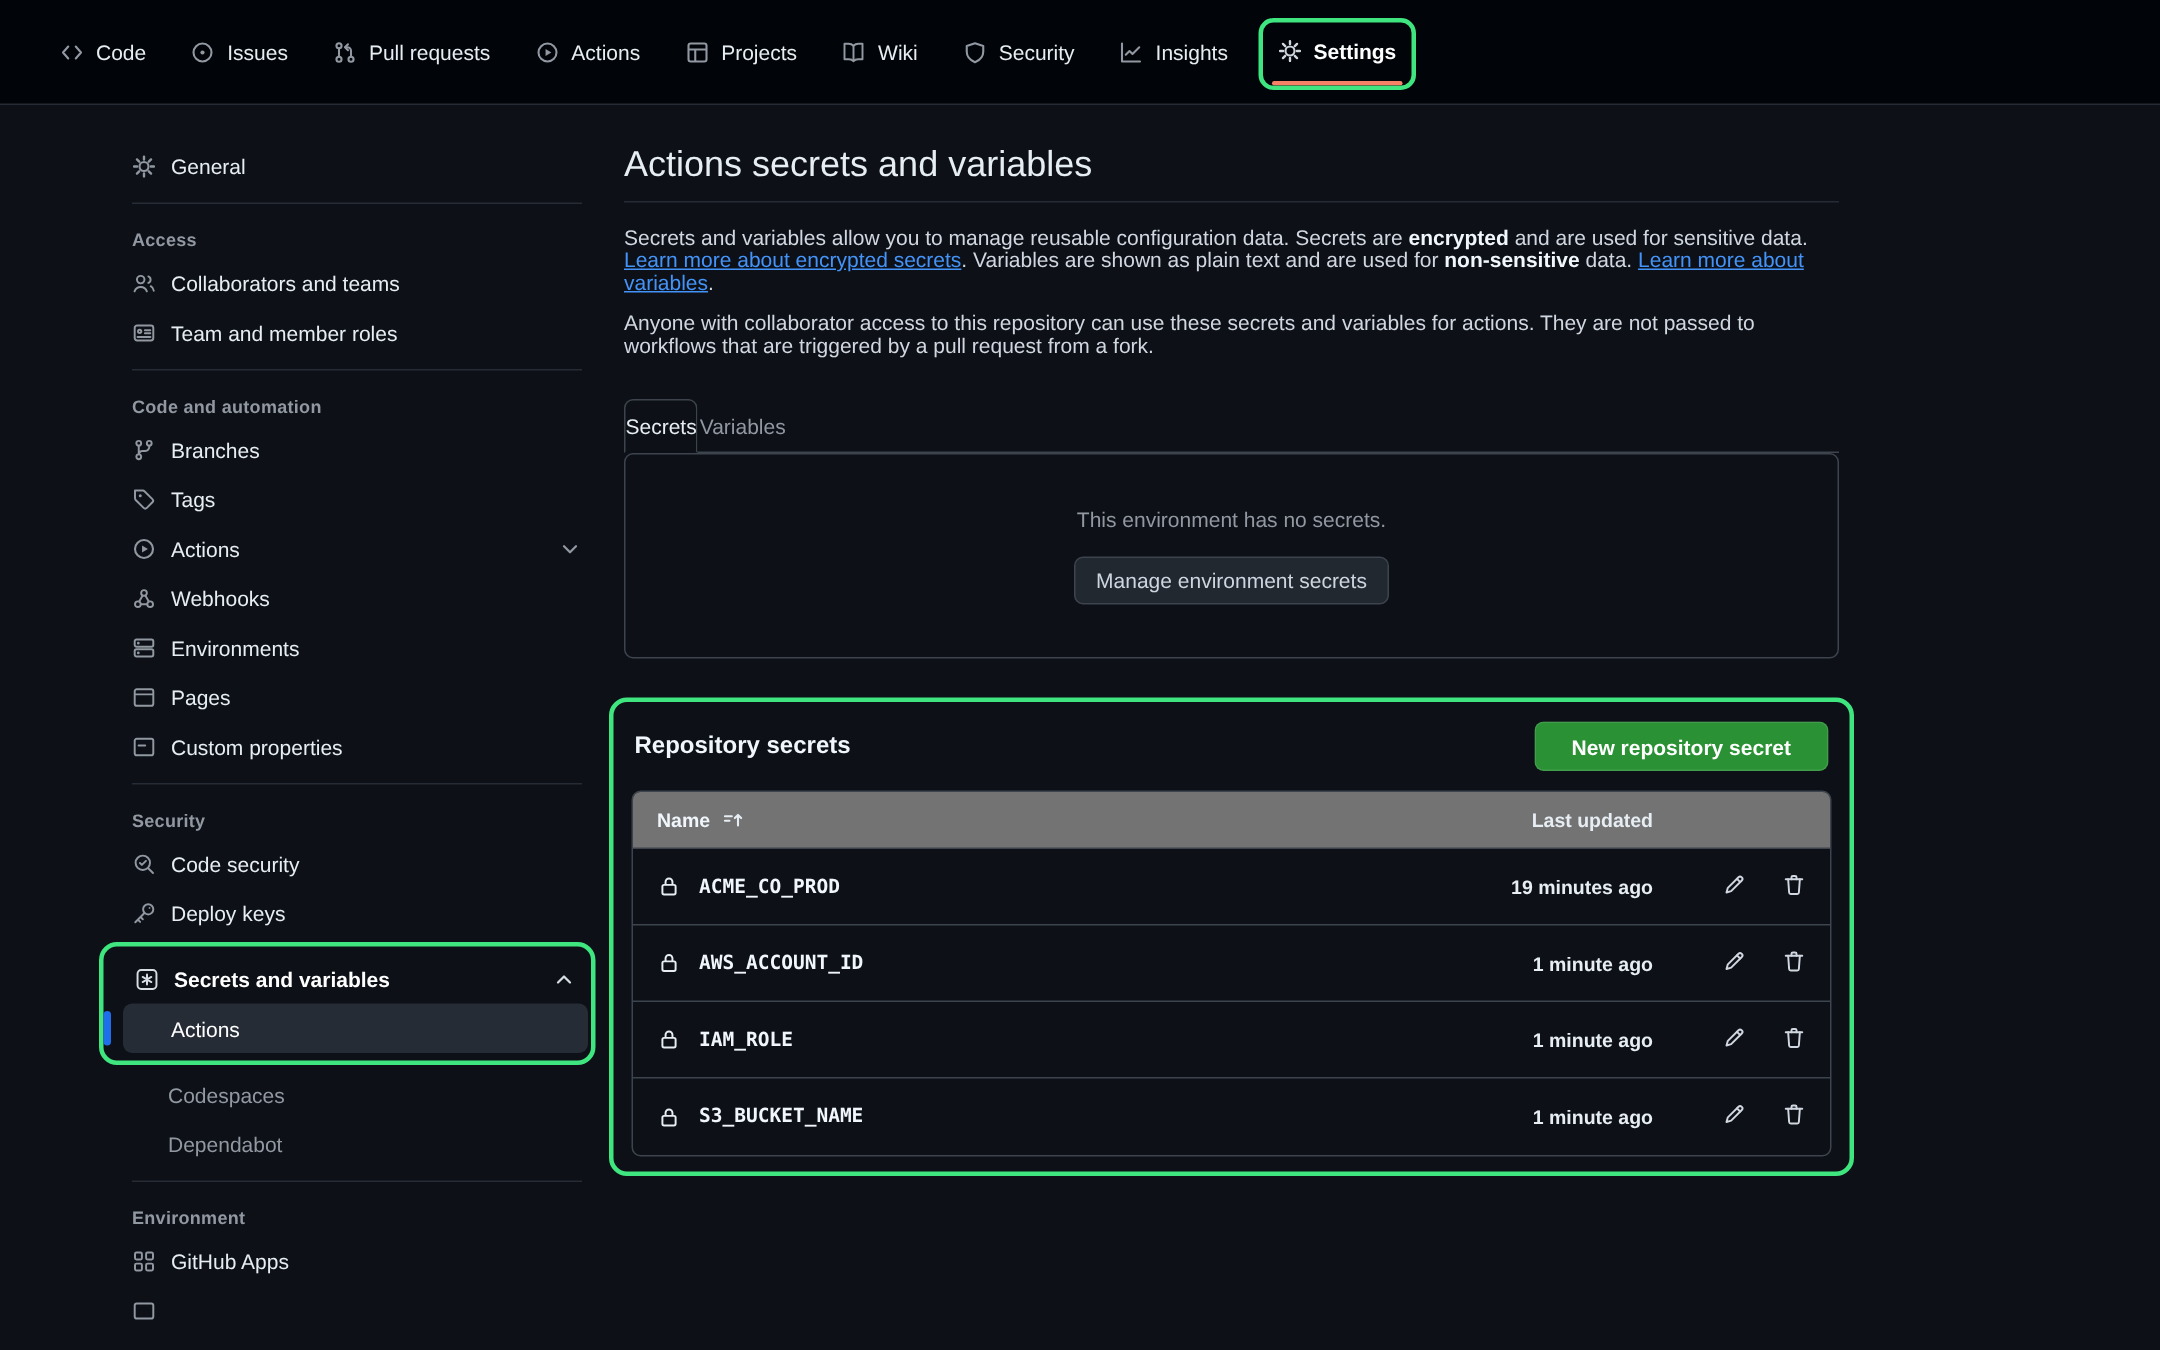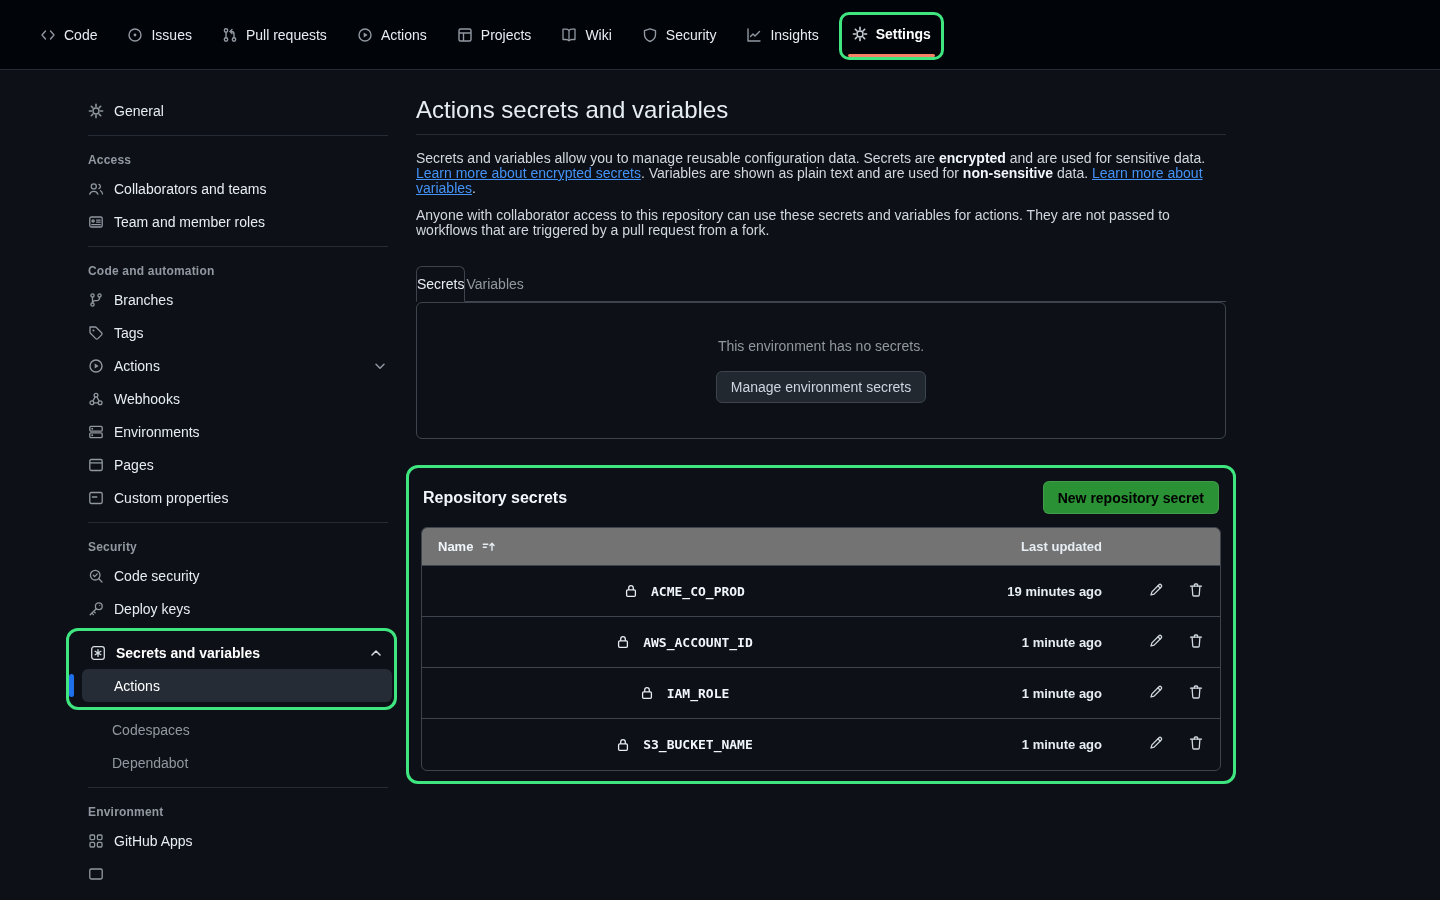--- a/index.html
+++ b/index.html
@@ -95,33 +95,33 @@
     border-radius:6px; padding:6px 14px; height:32px; cursor:pointer;
   }
 
   .ann-repo {
     border:3px solid #3fe57f; border-radius:12px;
     margin:26px -10px 0; padding:10px 12px 10px;
   }
   .repo-header { display:flex; align-items:center; justify-content:space-between; margin:3px 2px 13px; }
   .repo-title { font-size:16px; font-weight:700; color:#f0f6fc; }
   .btn-green {
-    background:#2a9134; border:1px solid rgba(240,246,252,0.12); color:#000000;
+    background:#2a9134; border:1px solid rgba(240,246,252,0.12); color:#ffffff;
     font-family:inherit; font-weight:700; font-size:14px;
-    border-radius:6px; padding:7px 14px; height:33px; cursor:pointer;text-align:right;
+    border-radius:6px; padding:7px 24px; height:33px; cursor:pointer;text-align:right;
   }
 
   .secrets-table { border:1px solid #3d444d; border-radius:6px; overflow:hidden; }
   .t-head {
     background:#737373; display:flex; align-items:center;
     padding:0 16px; height:38px; border-bottom:1px solid #3d444d;
   }
   .t-row { display:flex; align-items:center; padding:0 16px; height:51px; border-bottom:1px solid #3d444d; }
   .t-row:last-child { border-bottom:0; }
-  .cell-name { flex:1; display:flex; align-items:center; gap:12px;justify-content:center; }
+  .cell-name { flex:1; display:flex; align-items:center; gap:12px; }
   .name-head { flex:1; display:flex; align-items:center; gap:8px; font-size:13px; font-weight:700; color:#f0f6fc; cursor:pointer; }
   .name-head .icon { color:#e6edf3; }
   .secret-name { font-family:"DejaVu Sans Mono", monospace; font-size:13px; font-weight:600; color:#f0f6fc; }
   .cell-name .icon { color:#e6edf3; }
   .cell-updated { width:172px; text-align:right; font-size:13px; font-weight:600; color:#e6edf3; }
   .updated-head { width:172px; text-align:right; font-size:13px; font-weight:600; color:#e6edf3; }
   .cell-actions { width:102px; display:flex; justify-content:flex-end; gap:24px; }
   .head-spacer { width:102px; }
   .icon-btn { background:none; border:0; padding:0; color:#d1d7e0; cursor:pointer; }
   .icon-btn .icon { width:16px; height:16px; }

